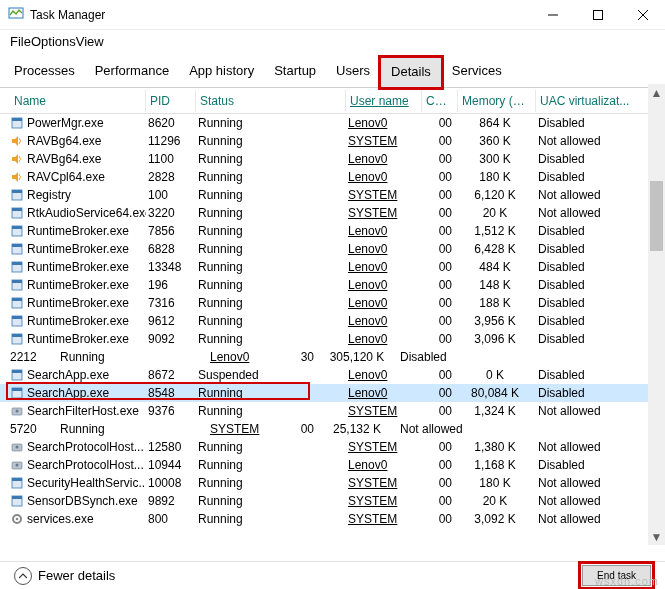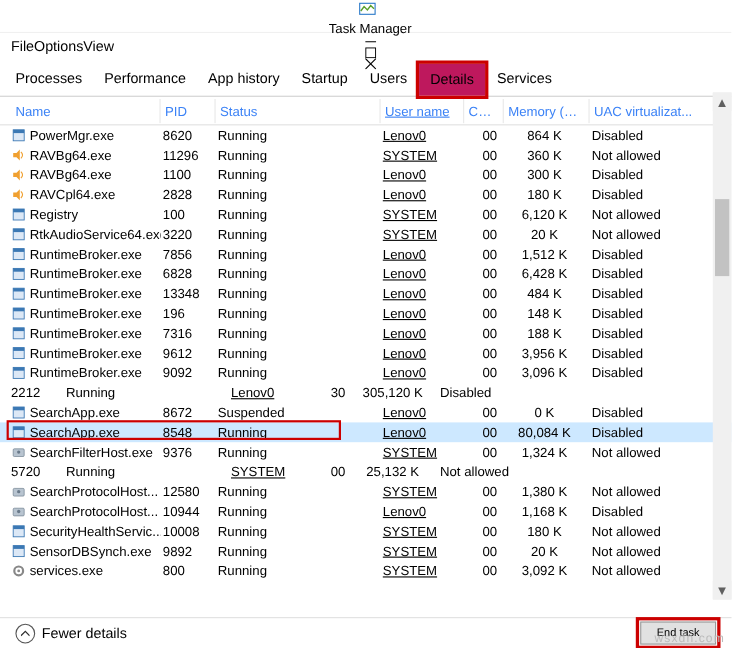--- a/index.html
+++ b/index.html
@@ -1,30 +1,30 @@
 <!DOCTYPE html>
 <html><head>
 <meta charset="utf-8">
 <style>
 * { margin:0; padding:0; box-sizing:border-box; font-family:"Segoe UI",Arial,sans-serif; }
 body { background:#fff; width:665px; height:589px; overflow:hidden; font-size:12px; color:#000; }
-.titlebar { display:flex; align-items:center; height:30px; padding:0 0 0 8px; border-bottom:1px solid #f0f0f0;flex-direction:column; }
+.titlebar { display:flex; align-items:center; height:30px; padding:0 0 0 8px; border-bottom:1px solid #f0f0f0; }
 .titlebar .icon { margin-right:6px; }
 .titlebar .title { font-size:12px; flex:0 0 auto; }
 .titlebar .spacer { flex:1; }
 .winbtn { width:45px; height:30px; display:flex; align-items:center; justify-content:center; }
 .menubar { display:flex; padding:4px 10px; font-size:13px; }
 .menubar span { cursor:default; }
 .tabs { display:flex; border-bottom:1px solid #d0d0d0; padding:0 4px; margin-top:4px; font-size:13px; }
 .tab { padding:6px 10px 8px; cursor:default; position:relative; }
-.tab.active { background:#be185d; border:1px solid #d0d0d0; border-bottom:1px solid #fff; margin-bottom:-1px; }
+.tab.active { background:#e5e5e5; border:1px solid #d0d0d0; border-bottom:1px solid #fff; margin-bottom:-1px; }
 .tab.highlight { outline:3px solid #c00; outline-offset:-1px; }
 .grid { width:100%; }
 .header-row, .row { display:flex; align-items:center; height:18px; padding:0 4px 0 8px; }
-.header-row { height:26px; border-bottom:1px solid #e0e0e0; color:#3b82f6; font-size:12px; }
+.header-row { height:26px; border-bottom:1px solid #e0e0e0; color:#0f766e; font-size:12px; }
 .header-row .cell { border-right:1px solid #e8e8e8; padding:4px 6px 4px 4px; overflow:hidden; white-space:nowrap; text-overflow:ellipsis; }
 .row .cell { padding:0 6px 0 2px; overflow:hidden; white-space:nowrap; text-overflow:ellipsis; font-size:12px; }
 .row.selected { background:#cde8ff; }
 .c-name   { flex:0 0 138px; display:flex; align-items:center; gap:3px; }
 .c-pid    { flex:0 0 50px; text-align:left; }
 .c-status { flex:0 0 150px; }
 .c-user   { flex:0 0 76px;text-decoration:underline; }
 .c-cpu    { flex:0 0 36px; text-align:right; }
 .c-mem    { flex:0 0 78px; text-align:center; }
 .c-uac    { flex:1 1 auto; }

